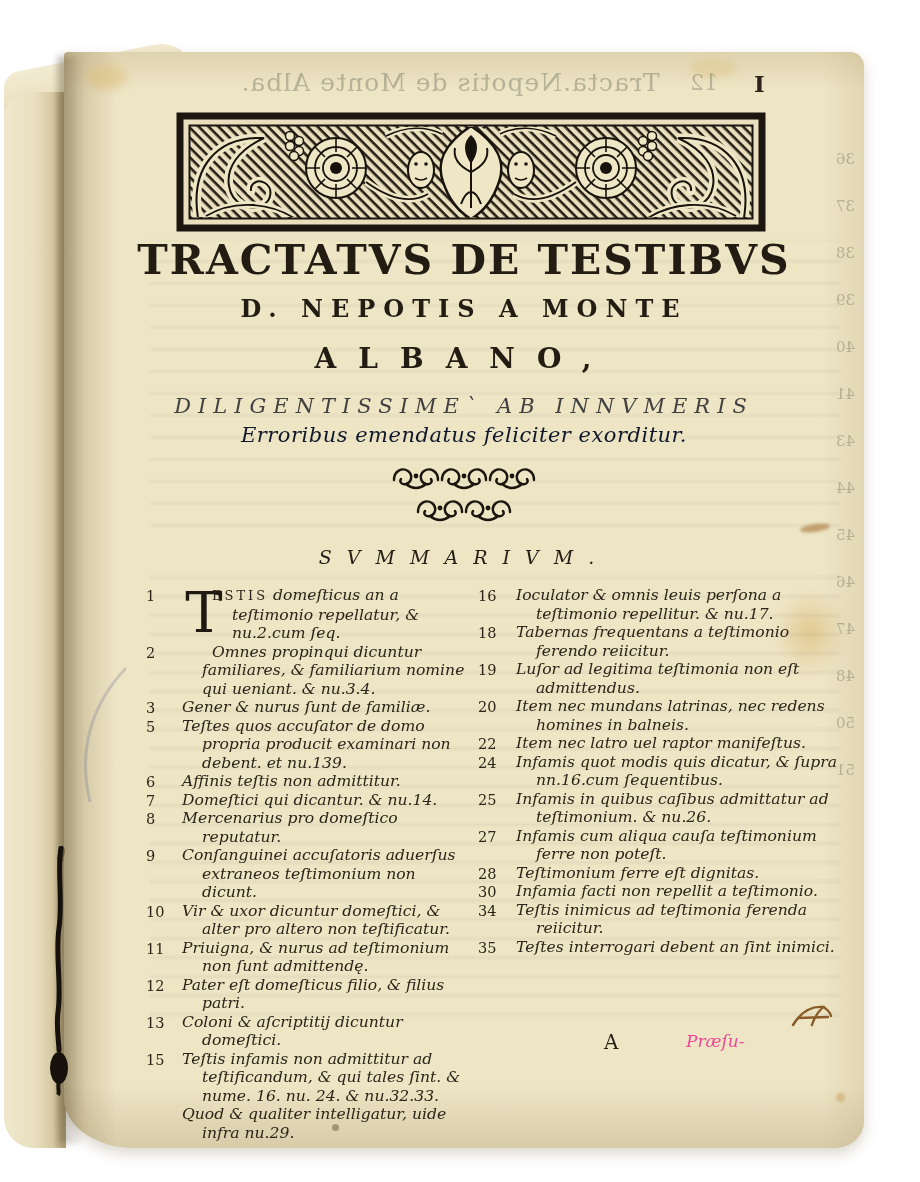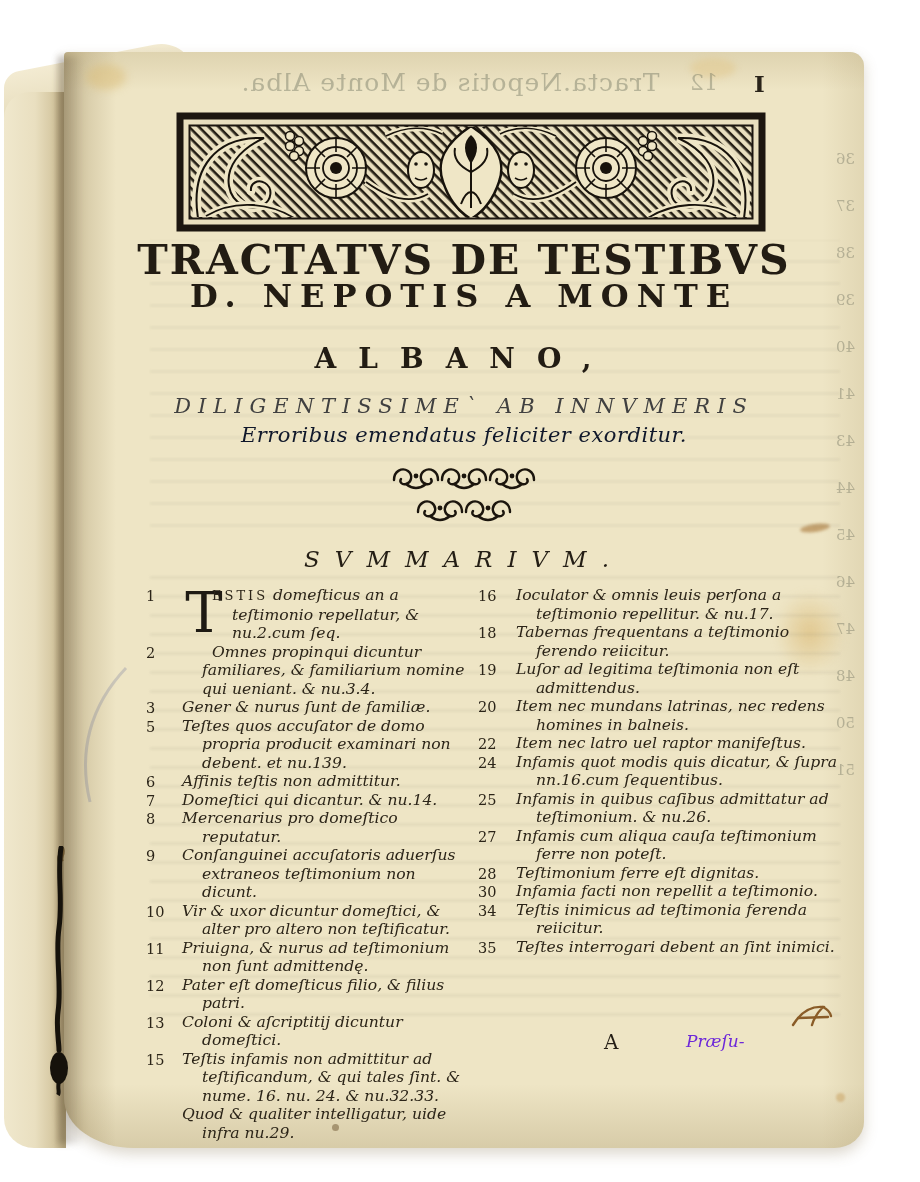--- a/index.html
+++ b/index.html
@@ -54,43 +54,43 @@
   .ghost-a{left:150px;top:240px;width:690px;height:300px;
     background:repeating-linear-gradient(0deg,transparent 0 13px,rgba(115,118,98,.07) 13px 16px,transparent 16px 22px);}
   .ghost-b{left:150px;top:560px;width:690px;height:470px;
     background:repeating-linear-gradient(0deg,transparent 0 14px,rgba(115,118,98,.08) 14px 17px,transparent 17px 19px);}
 
   
   .folio{position:absolute;left:754px;top:70px;z-index:6;font-size:23px;font-weight:700;color:#2a241a;}
   .headpiece{position:absolute;left:176px;top:112px;z-index:6;}
   .t-line{position:absolute;left:112px;width:704px;text-align:center;z-index:6;color:#221c13;}
   .t1{top:236px;font-size:41px;font-weight:700;letter-spacing:2px;}
-  .t2{top:277px;font-size:32px;font-weight:700;letter-spacing:8px;}
+  .t2{top:294px;font-size:24px;font-weight:700;letter-spacing:8px;}
   .t3{top:342px;font-size:28px;font-weight:700;letter-spacing:22px;}
   .s1{top:394px;font-size:21px;font-style:italic;letter-spacing:7px;color:#404040;}
   .s2{top:423px;font-size:21px;font-style:italic;letter-spacing:.5px;color:#0f172a;}
   .ornament{position:absolute;left:389px;top:458px;z-index:6;}
   .summ-head{position:absolute;left:112px;top:546px;width:704px;text-align:center;z-index:6;
-    font-size:23px;font-style:italic;letter-spacing:15px;color:#241e15;}
+    font-size:19px;font-style:italic;letter-spacing:15px;color:#241e15;}
 
   .columns{position:absolute;left:146px;top:586px;width:692px;z-index:6;display:flex;gap:12px;}
   .col{position:relative;}
   .col-left{width:320px;padding-left:36px;box-sizing:border-box;}
   .col-right{width:360px;padding-left:38px;box-sizing:border-box;}
   .item{margin:0;font-style:italic;font-size:15.6px;line-height:18.5px;color:#2b2418;
         padding-left:20px;text-indent:-20px;position:relative;}
   .num{position:absolute;top:1px;font-style:normal;font-size:14.5px;color:#2b2418;text-indent:0;}
   .col-left .num{left:-36px;}
   .col-right .num{left:-38px;}
   .dropcap{float:left;width:44px;height:56px;font-size:56px;line-height:50px;color:#1e1a13;
            font-style:normal;margin:2px 6px 0 0;text-align:center;}
   .smallcaps{font-style:normal;font-size:13px;letter-spacing:3px;}
 
   .signature{position:absolute;left:604px;top:1030px;z-index:6;font-size:20px;color:#241e15;}
-  .catchword{position:absolute;left:686px;top:1031px;z-index:6;font-size:17px;font-style:italic;color:#6d28d9;}
+  .catchword{position:absolute;left:686px;top:1031px;z-index:6;font-size:17px;font-style:italic;color:#ec4899;}
   .handmark{position:absolute;left:788px;top:1002px;z-index:6;}
 </style>
 </head>
 <body>
 
 <div class="photo">
 
   <div class="facing-curl"></div>
   <div class="facing-page"></div>
   <div class="main-page"></div>

